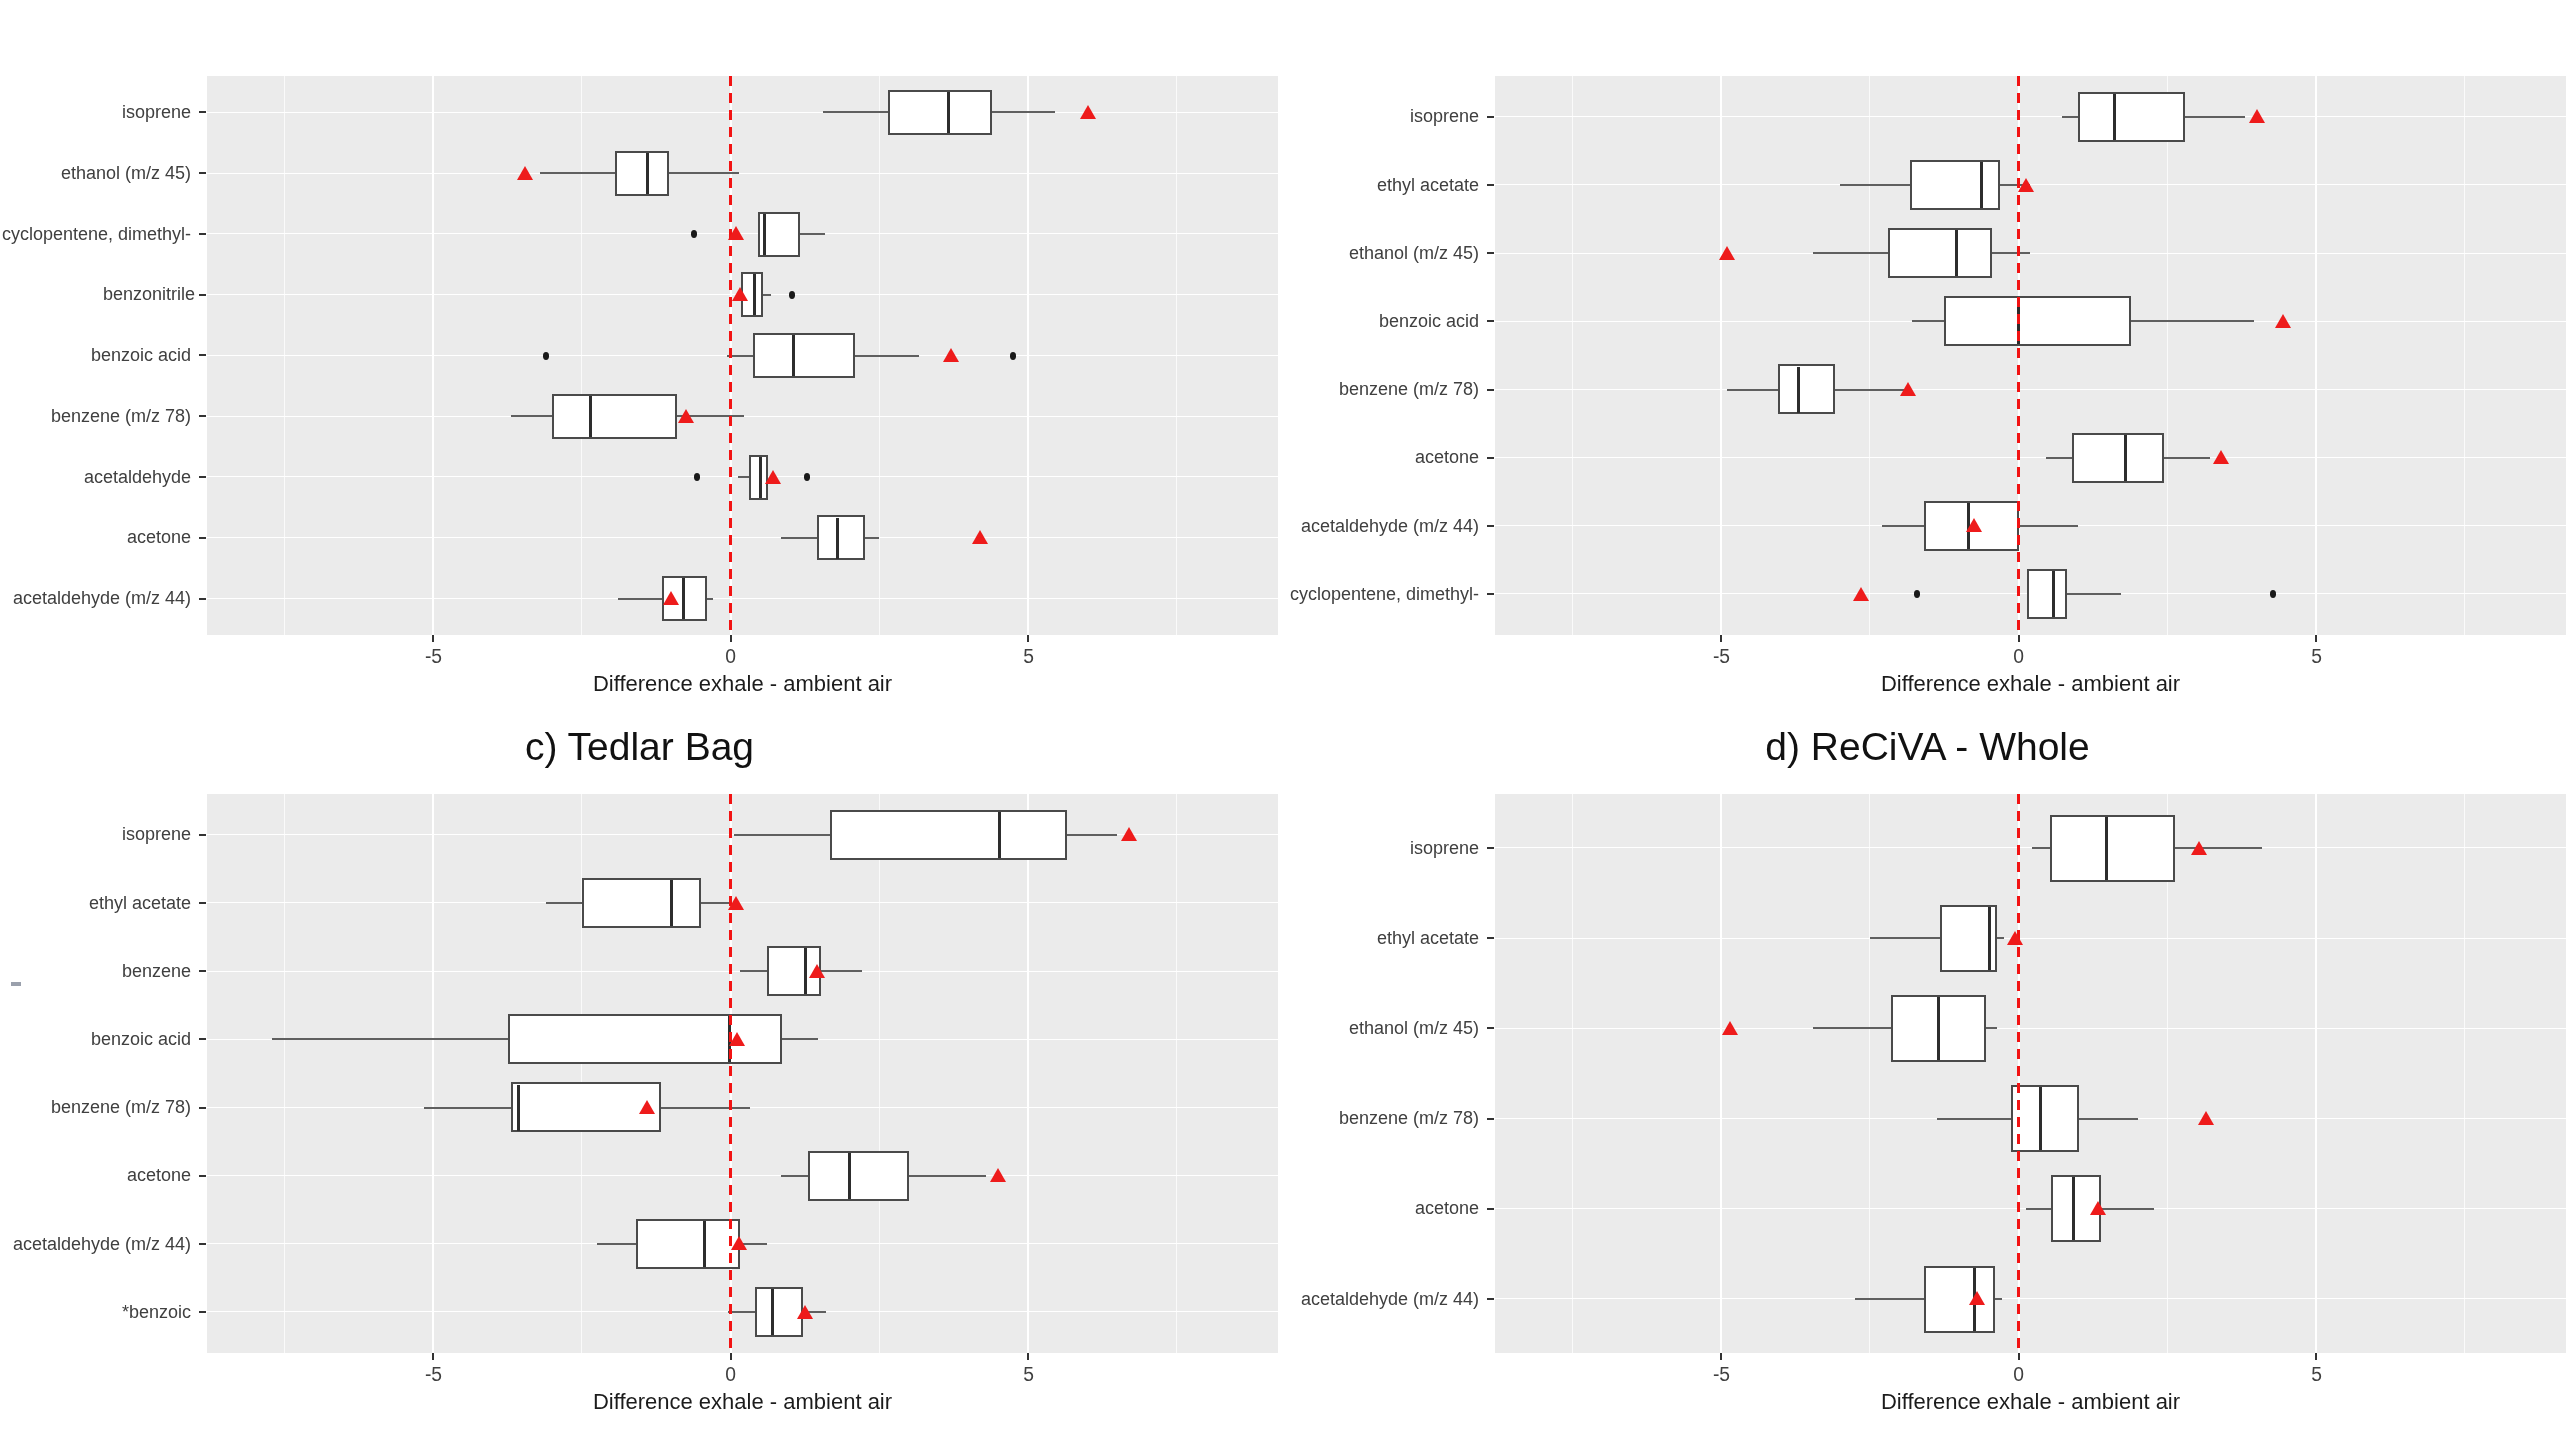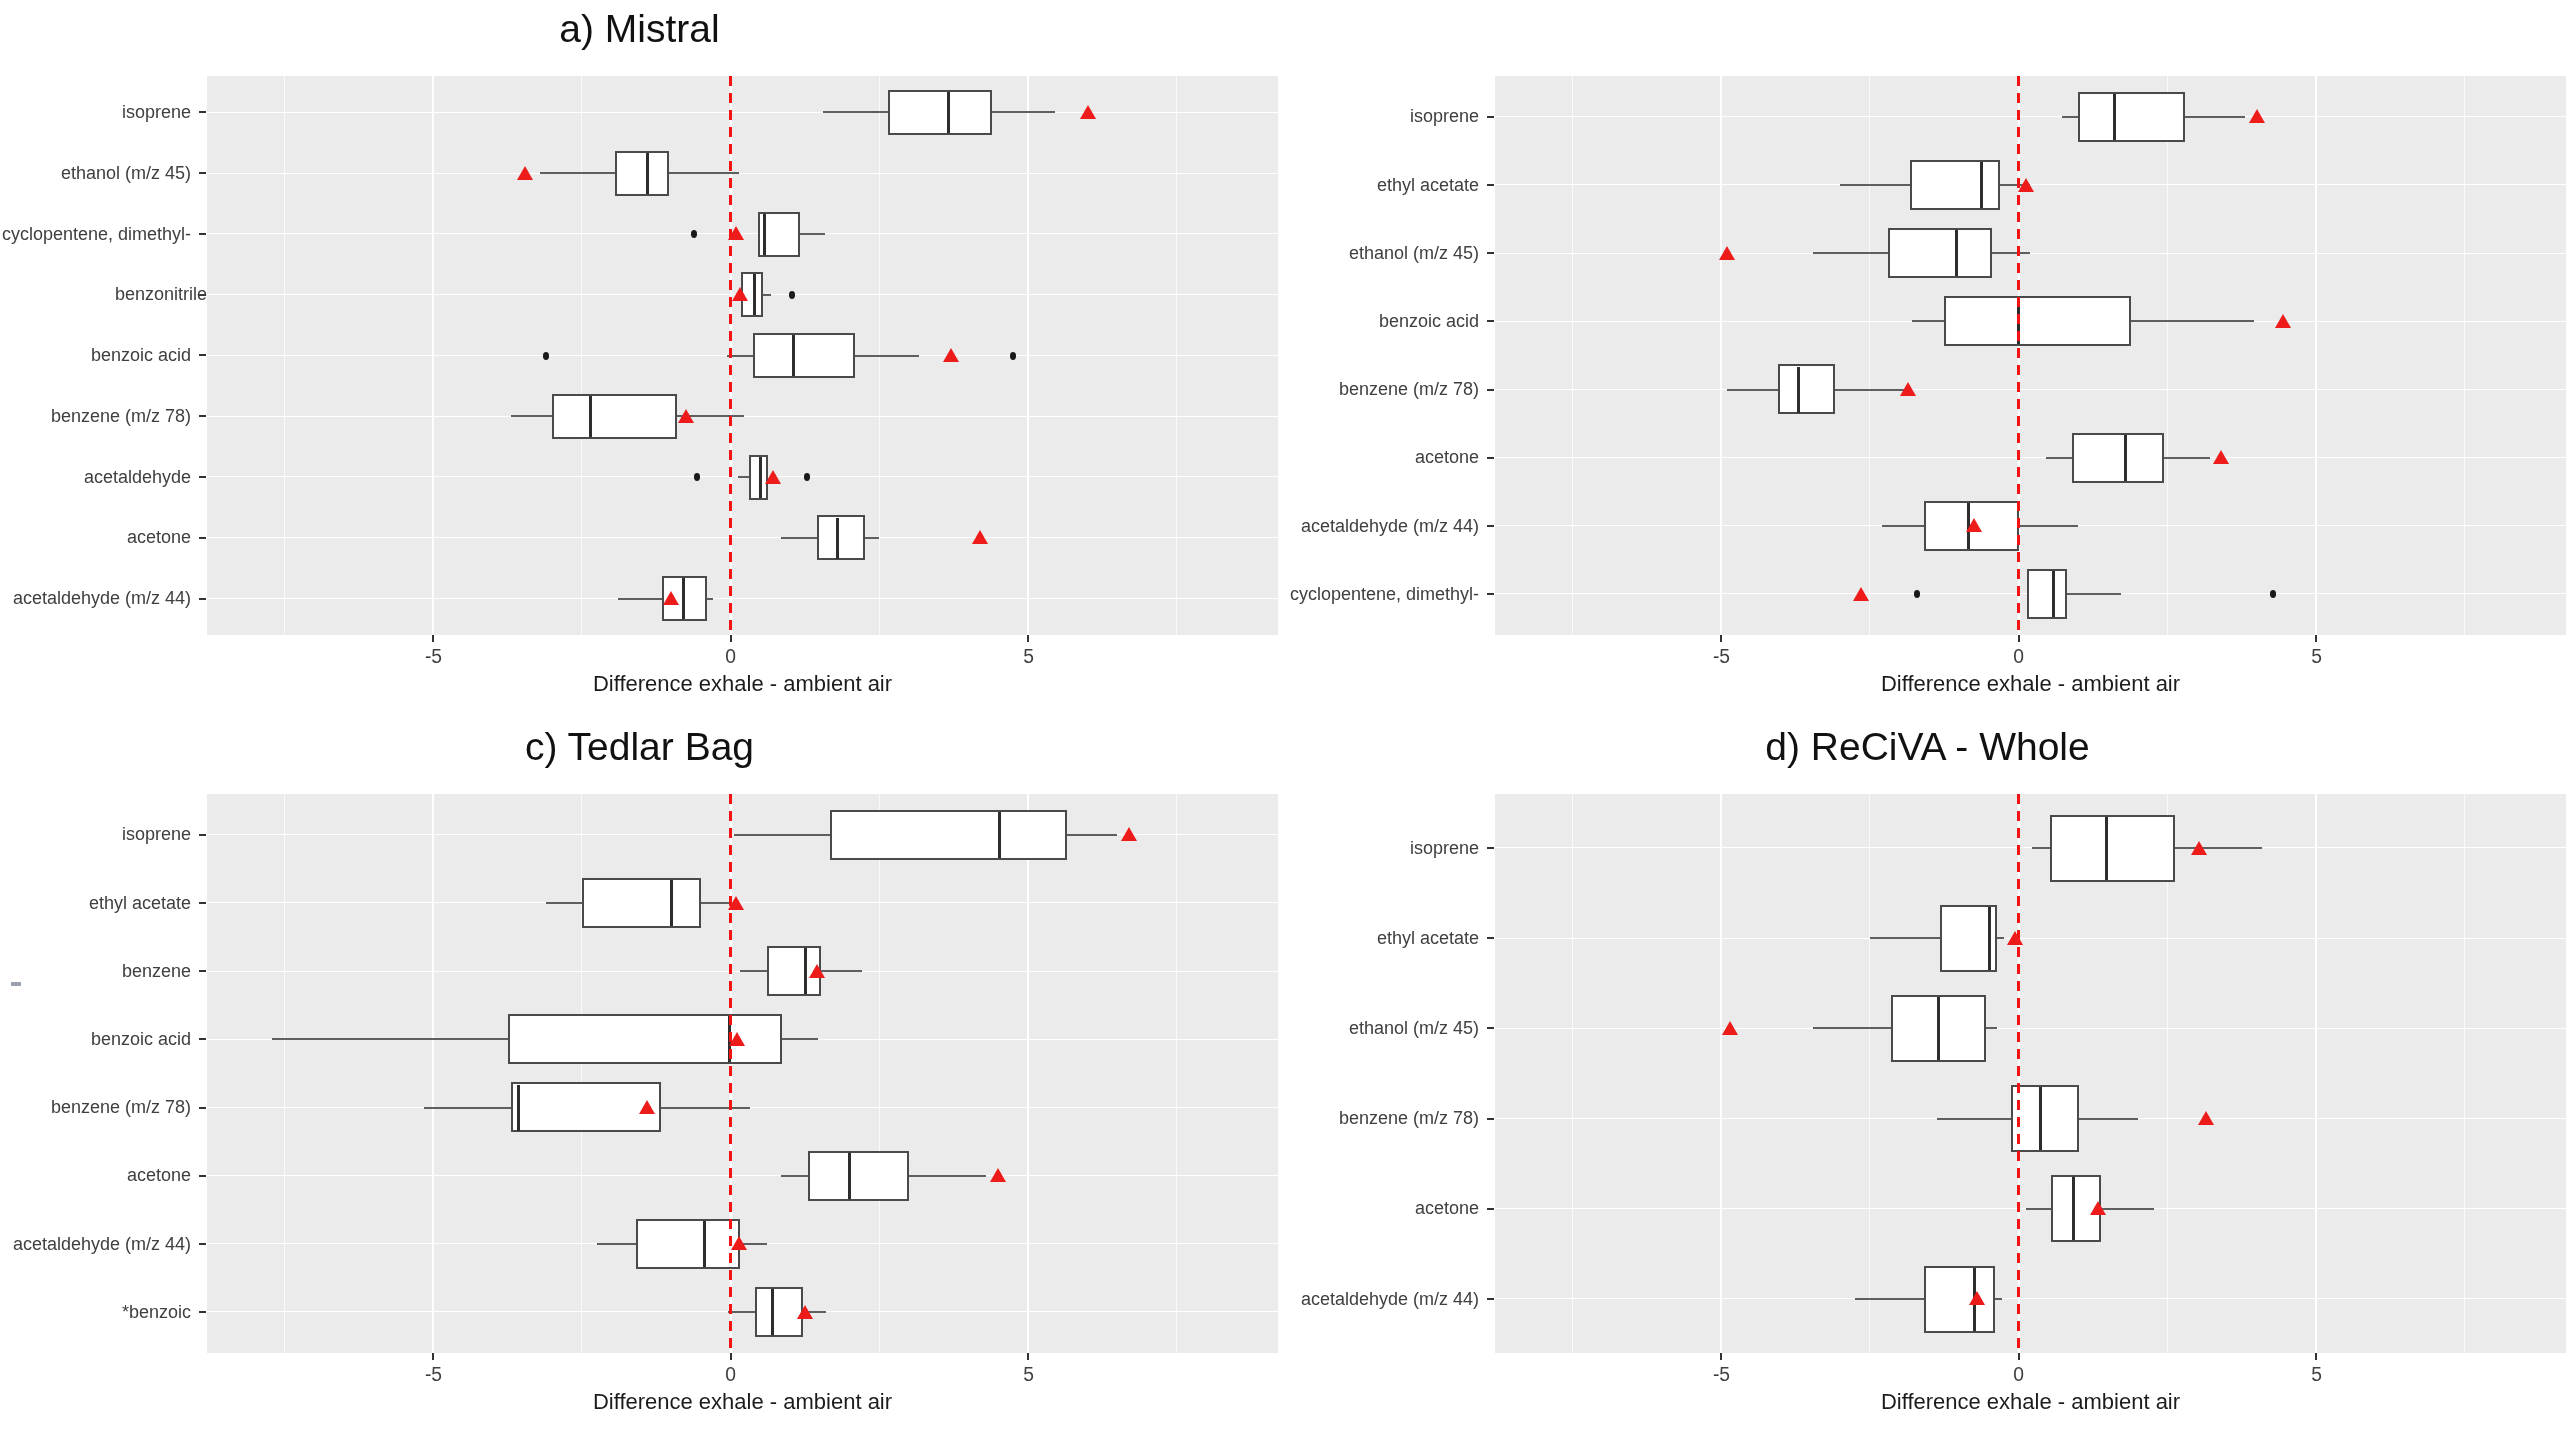--- a/index.html
+++ b/index.html
@@ -33,21 +33,20 @@
   .ytick-label{position:absolute;text-align:right;font-size:18px;color:#404040;white-space:nowrap;}
   .xtick-label{position:absolute;font-size:19.3px;color:#404040;text-align:center;width:41px;}
   .tickmark-y{position:absolute;width:7px;height:2.1px;background:#333333;}
   .tickmark-x{position:absolute;width:2.1px;height:7px;background:#333333;}
   .stray{position:absolute;background:#9aa0ac;}
 </style>
 </head>
 <body>
 
 <section class="panel" style="left:0;top:0;">
-  <h2 class="panel-title">a) Mistral</h2>
   <div class="plot">
       <div class="gv minor" style="left: 77px;"></div>
       <div class="gv minor" style="left: 374px;"></div>
       <div class="gv minor" style="left: 672px;"></div>
       <div class="gv minor" style="left: 969px;"></div>
       <div class="gv major" style="left: 225px;"></div>
       <div class="gv major" style="left: 523px;"></div>
       <div class="gv major" style="left: 820px;"></div>
       <div class="gh" style="top: 36px;"></div>
       <div class="gh" style="top: 97px;"></div>
@@ -103,21 +102,21 @@
       <div class="tri" style="left: 456px; top: 515px;"></div>
     </div>
   <div class="axis-title">Difference exhale - ambient air</div>
 <div class="tickmark-y" style="left: 199px; top: 111px;"></div>
     <div class="ytick-label" style="left: 0px; width: 191px; top: 102px;">isoprene</div>
     <div class="tickmark-y" style="left: 199px; top: 172px;"></div>
     <div class="ytick-label" style="left: 0px; width: 191px; top: 163px;">ethanol (m/z 45)</div>
     <div class="tickmark-y" style="left: 199px; top: 233px;"></div>
     <div class="ytick-label" style="left: 0px; width: 191px; top: 224px;">cyclopentene, dimethyl-</div>
     <div class="tickmark-y" style="left: 199px; top: 294px;"></div>
-    <div class="ytick-label" style="left: 16px; width: 191px; top: 284px;">benzonitrile</div>
+    <div class="ytick-label" style="left: 4px; width: 191px; top: 284px;">benzonitrile</div>
     <div class="tickmark-y" style="left: 199px; top: 354px;"></div>
     <div class="ytick-label" style="left: 0px; width: 191px; top: 345px;">benzoic acid</div>
     <div class="tickmark-y" style="left: 199px; top: 415px;"></div>
     <div class="ytick-label" style="left: 0px; width: 191px; top: 406px;">benzene (m/z 78)</div>
     <div class="tickmark-y" style="left: 199px; top: 476px;"></div>
     <div class="ytick-label" style="left: 0px; width: 191px; top: 467px;">acetaldehyde</div>
     <div class="tickmark-y" style="left: 199px; top: 537px;"></div>
     <div class="ytick-label" style="left: 0px; width: 191px; top: 527px;">acetone</div>
     <div class="tickmark-y" style="left: 199px; top: 598px;"></div>
     <div class="ytick-label" style="left: 0px; width: 191px; top: 588px;">acetaldehyde (m/z 44)</div>

